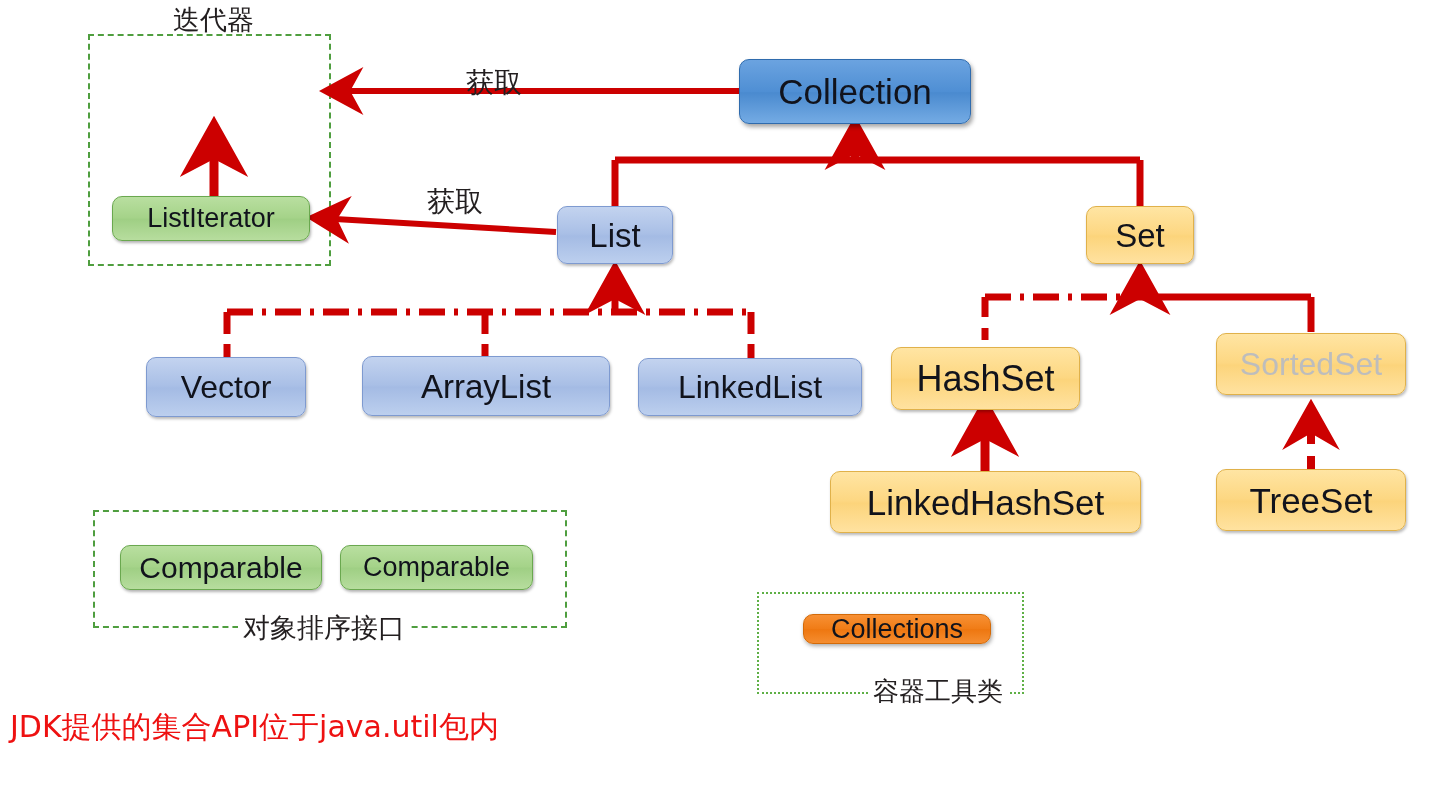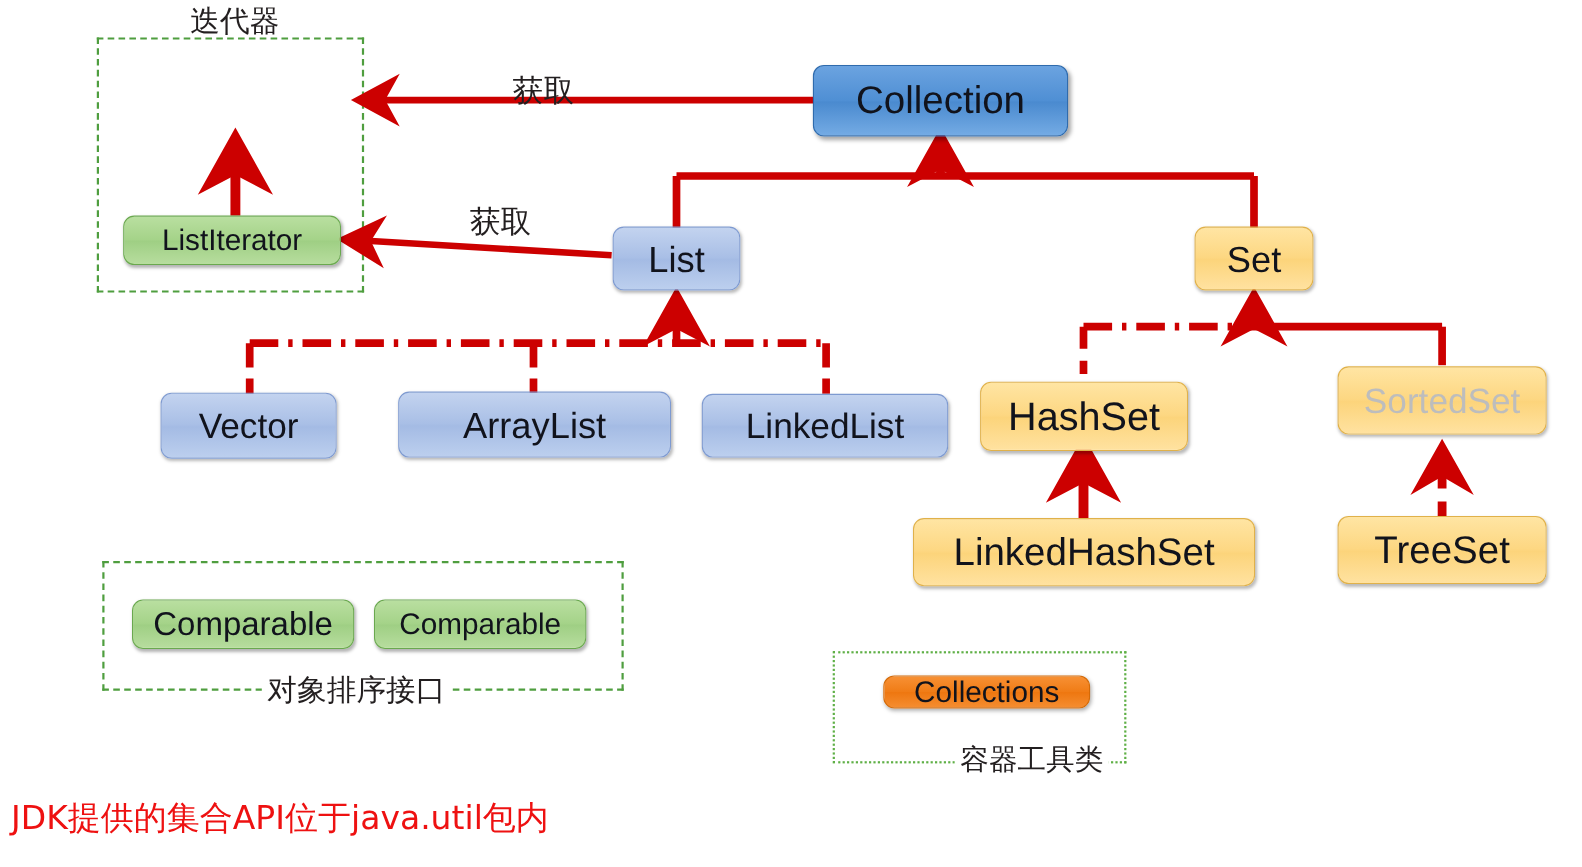--- a/index.html
+++ b/index.html
@@ -216,15 +216,15 @@
   </div>
 
   <div class="node n-green" style="left:340px;top:545px;width:193px;height:45px;font-size:27px;">
     <span>Comparable</span>
   </div>
 
   <div class="node n-orange" style="left:803px;top:614px;width:188px;height:30px;font-size:27px;">
     <span>Collections</span>
   </div>
 
-  <div class="footnote" style="left:10px;top:730px;font-size:30px;">JDK提供的集合API位于java.util包内</div>
+  <div class="footnote" style="left:10px;top:712px;font-size:30px;">JDK提供的集合API位于java.util包内</div>
 
 </div>
 
 </body></html>

